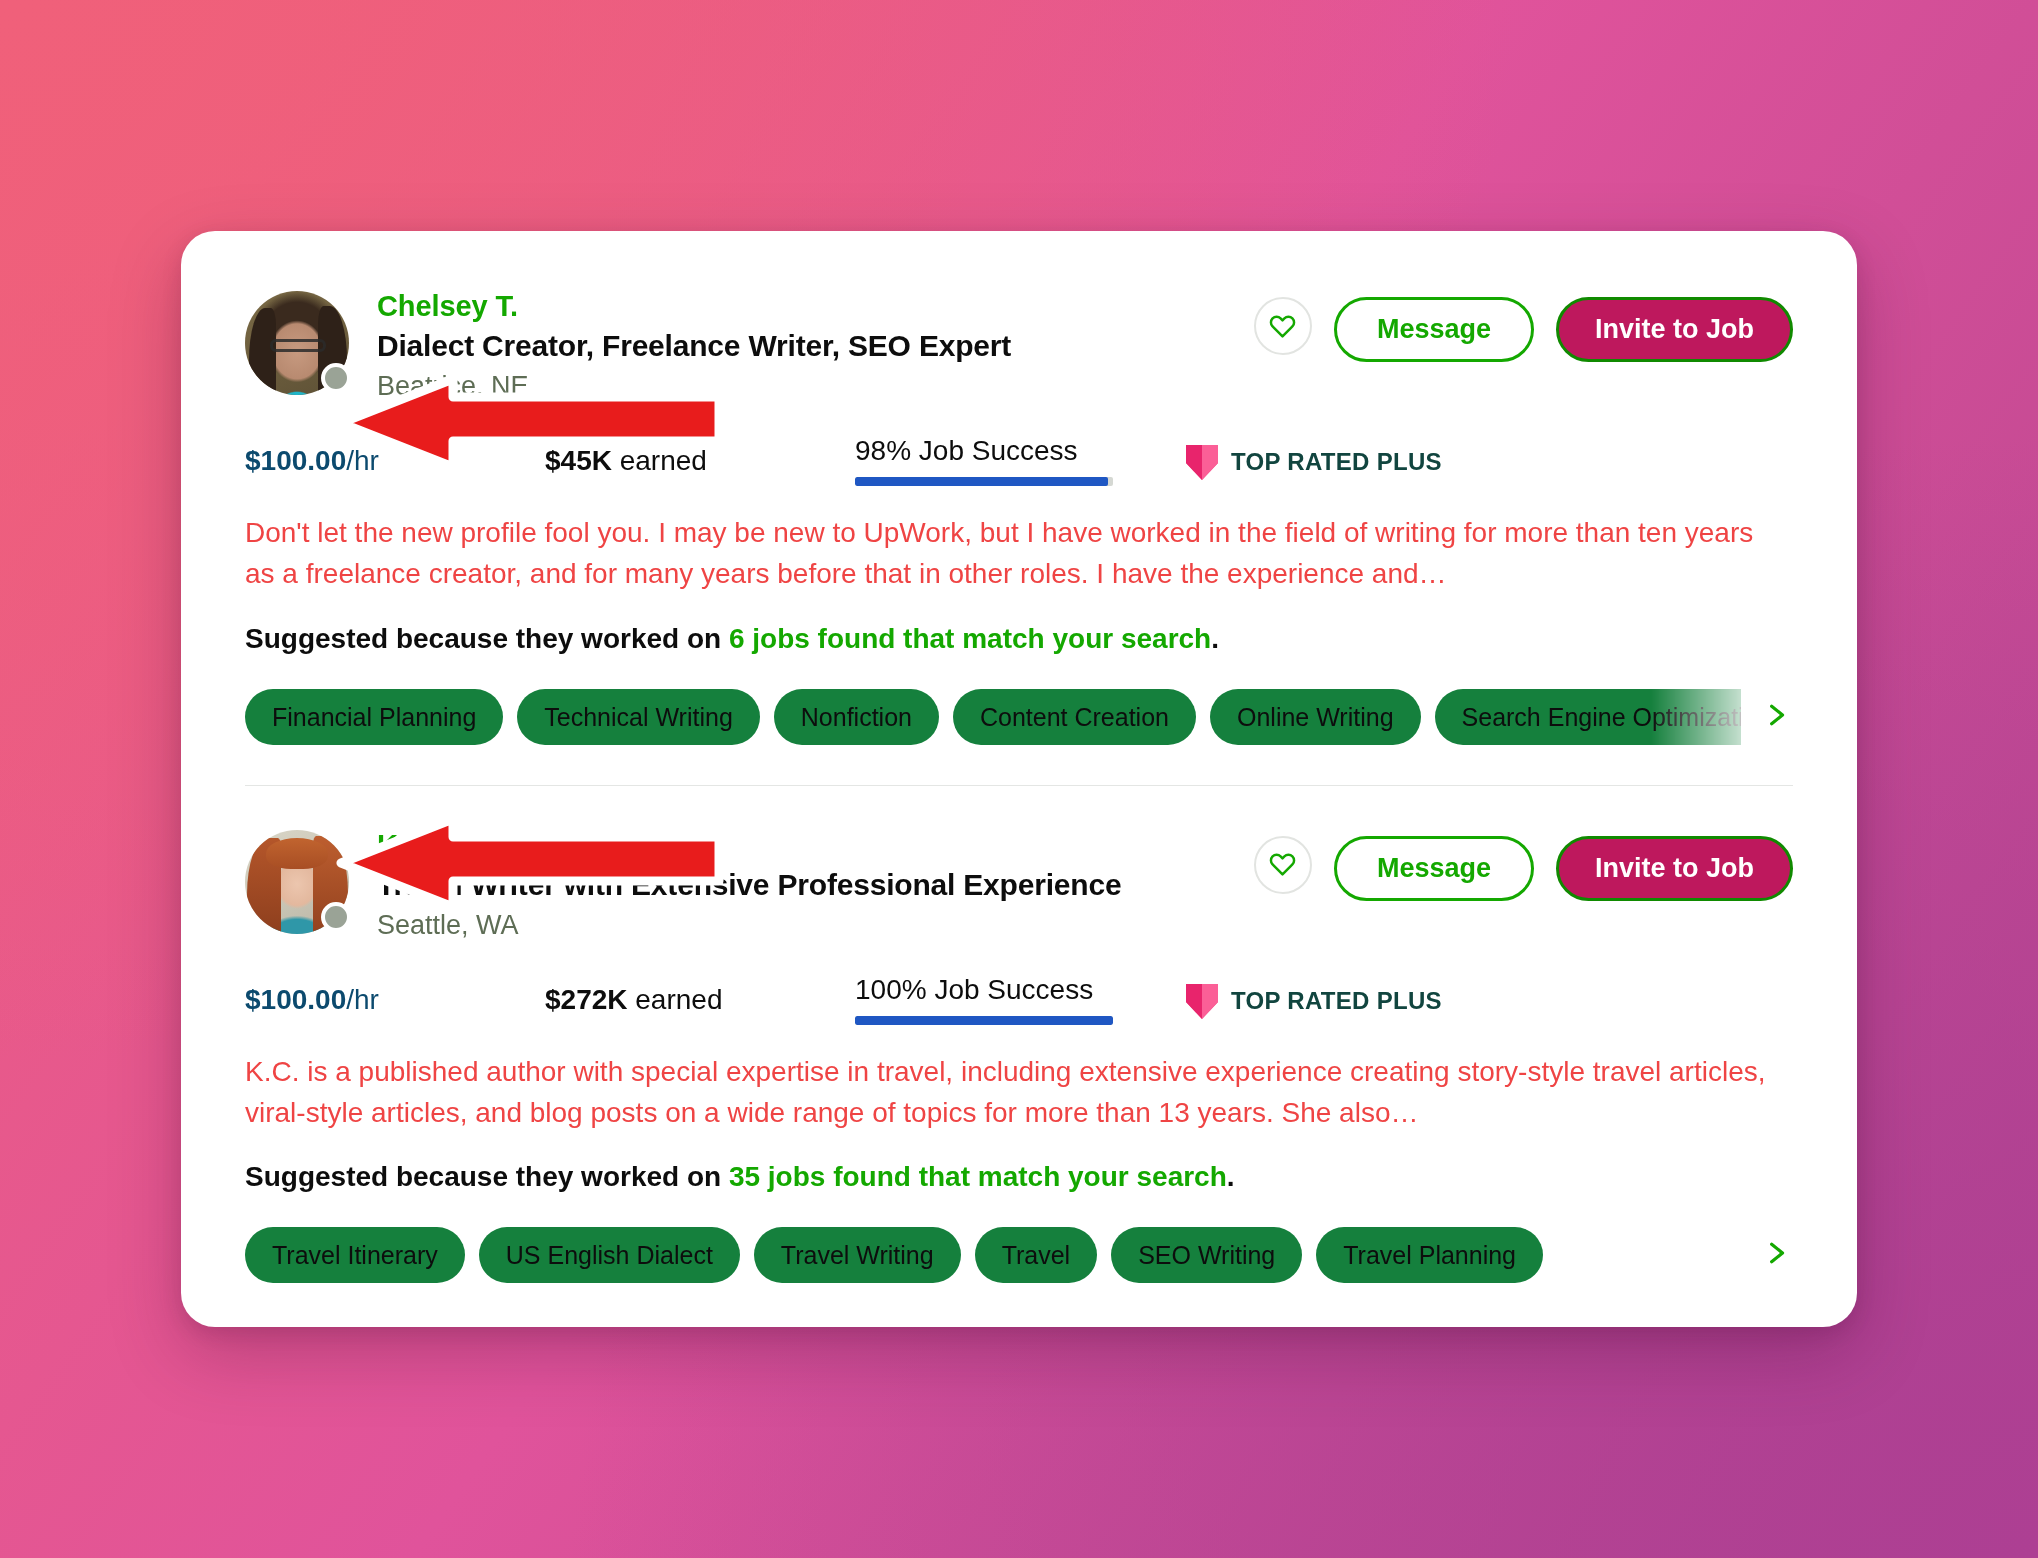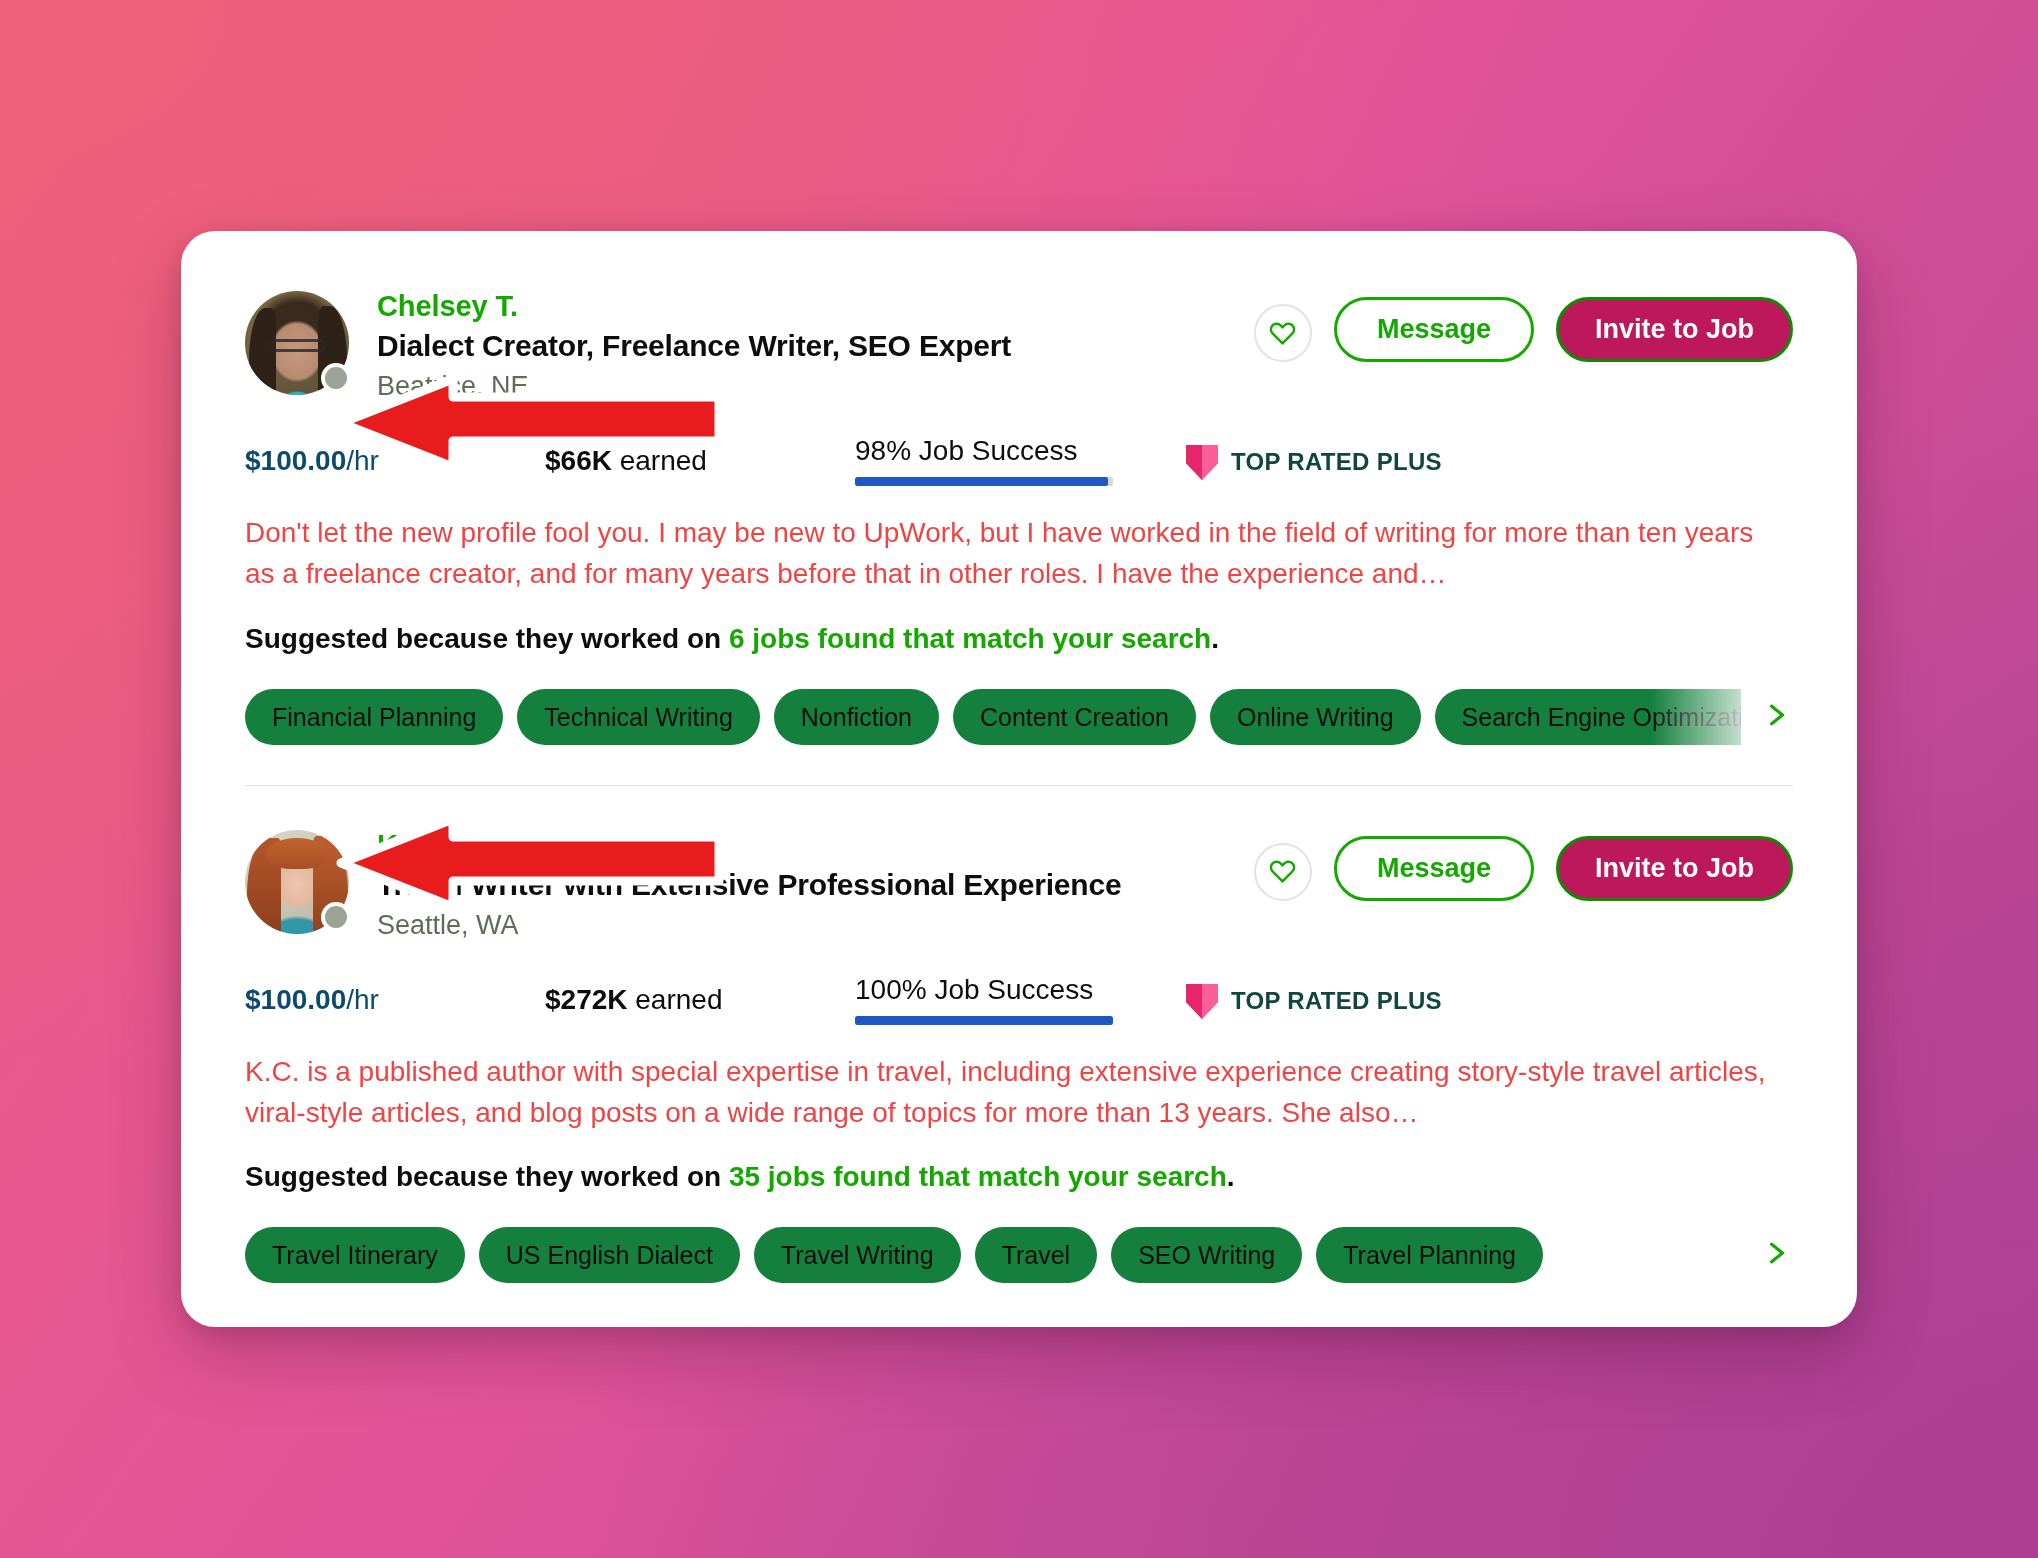--- a/index.html
+++ b/index.html
@@ -146,21 +146,21 @@
   }
   .fl-location {
     font-size: 27px;
     color: #5e6d55;
     line-height: 1.32;
     margin-top: 4px;
   }
 
   .fl-actions {
     display: flex;
-    align-items: flex-end;
+    align-items: flex-start;
     gap: 22px;
     flex: 0 0 auto;
     padding-top: 10px;
   }
 
   .heart-btn {
     width: 58px;
     height: 58px;
     border-radius: 50%;
     border: 2px solid #e2e4e1;
@@ -352,21 +352,21 @@
             </svg>
           </span>
         </div>
         <button class="btn btn-message">Message</button>
         <button class="btn btn-invite">Invite to Job</button>
       </div>
     </div>
 
     <div class="fl-stats">
       <div class="stat-rate"><span>$100.00</span><span class="unit">/hr</span></div>
-      <div class="stat-earned"><b>$66K</b> <span>earned</span></div>
+      <div class="stat-earned"><b>$45K</b> <span>earned</span></div>
       <div class="stat-jss">
         <div class="jss-label">98% Job Success</div>
         <div class="jss-track">
           <div class="jss-fill" style="width: 98%;"></div>
         </div>
       </div>
       <div class="stat-badge">
         <span class="shield">
           <svg viewBox="0 0 34 38">
             <path d="M1 2 H33 V20 L17 37 L1 20 Z" fill="#f0407c"></path>

